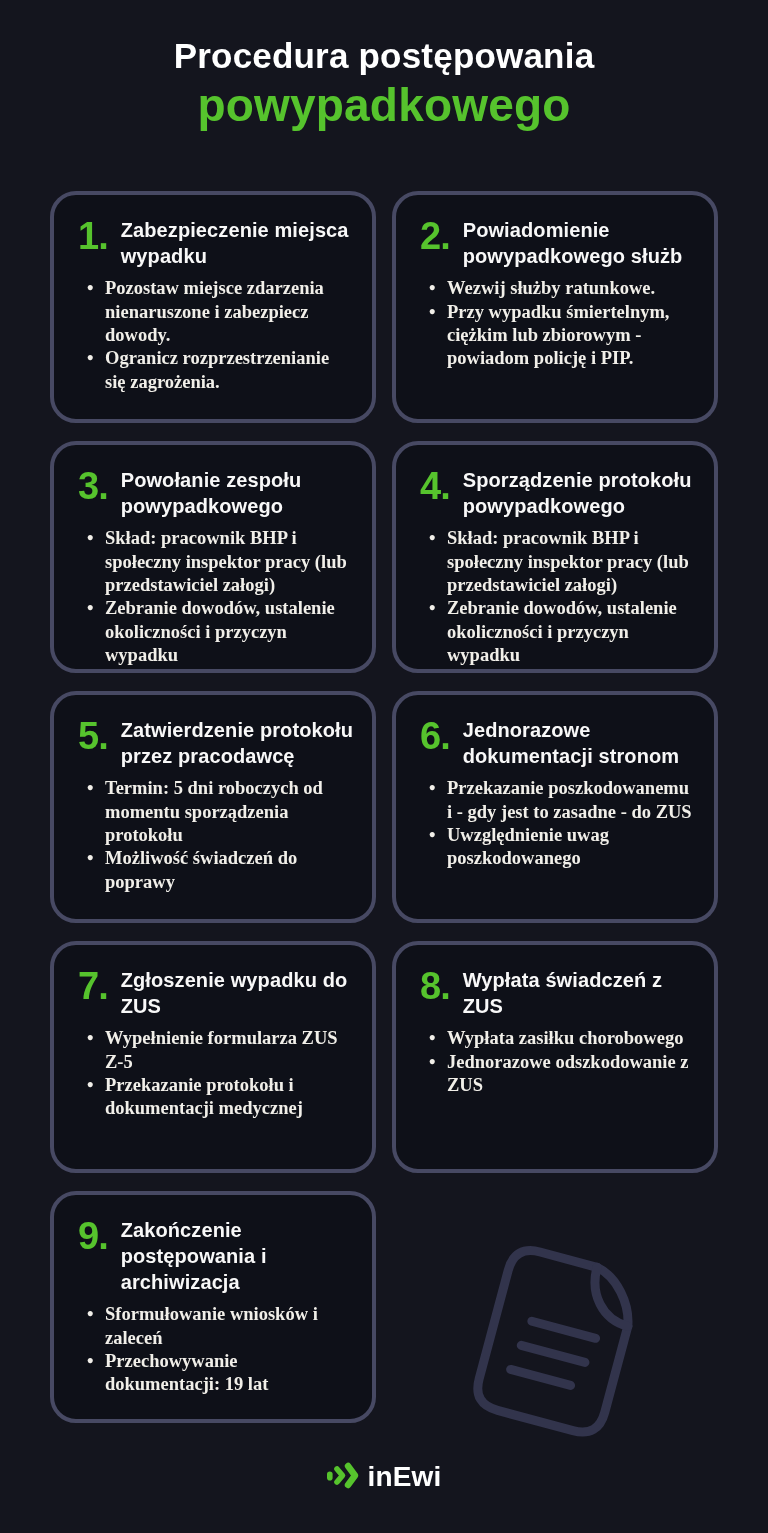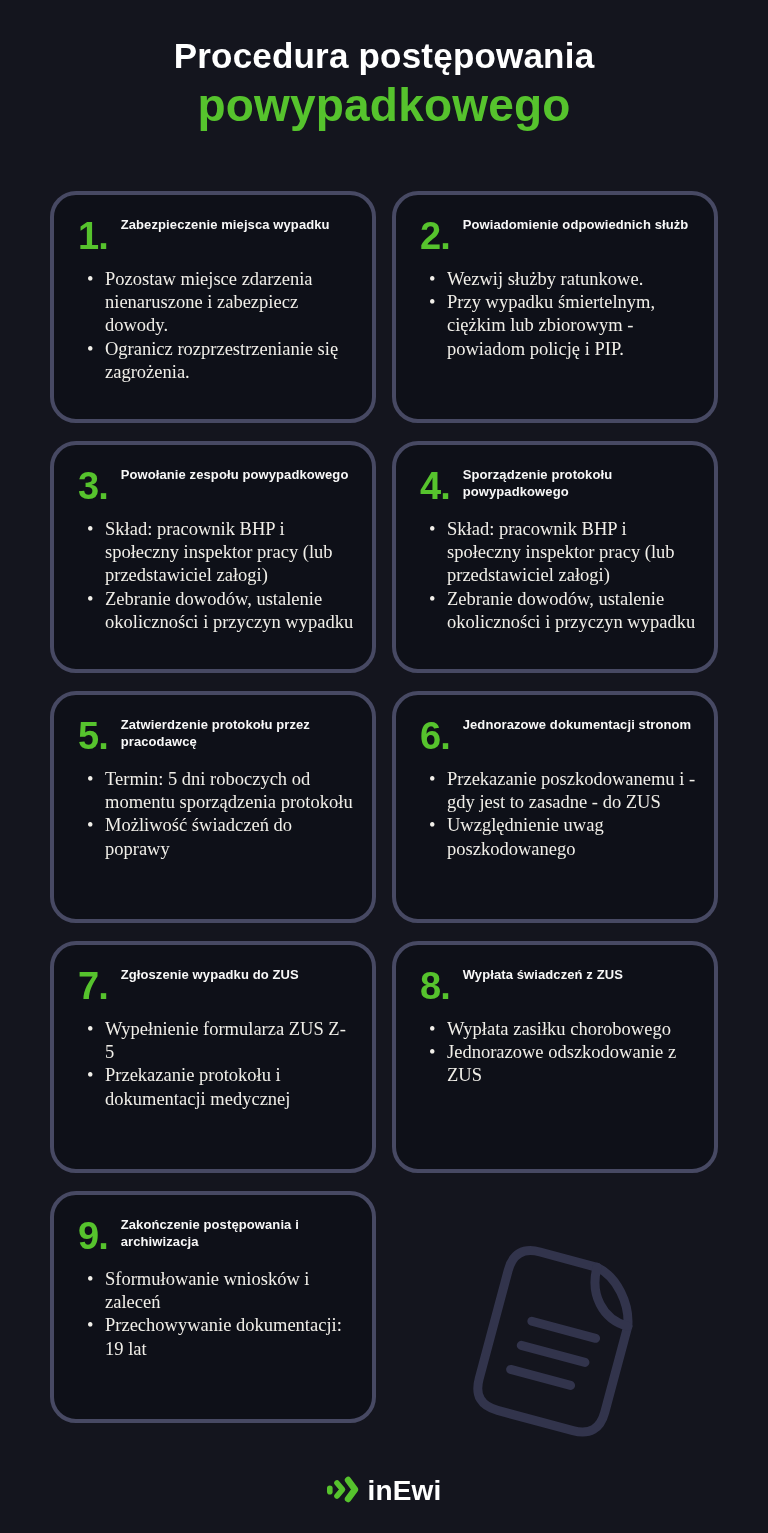--- a/index.html
+++ b/index.html
@@ -44,26 +44,26 @@
   }
   .card-head { display: flex; align-items: flex-start; }
   .step-num {
     font-size: 38px; font-weight: 800; line-height: 0.85;
     color: #56c32d;
     margin-top: 3px; margin-right: 13px;
     letter-spacing: -1px;
     flex: 0 0 auto;
   }
   .card-title {
-    font-size: 13px; font-weight: 800; line-height: 1.3;
+    font-size: 20px; font-weight: 800; line-height: 1.3;
     color: #f8f8f8;
     max-width: 250px;
     letter-spacing: 0.1px;
   }
-  .bullets { list-style: none; margin-top: 15px; padding-left: 9px; }
+  .bullets { list-style: none; margin-top: 8px; padding-left: 9px; font-weight: bold; }
   .bullets li {
     position: relative;
     padding-left: 18px;
     font-family: "Liberation Serif", serif;
     font-size: 18.5px; line-height: 1.26;
     color: #f1efe9;
   }
   .bullets li::before {
     content: "\2022";
     position: absolute; left: 0; top: 0;
@@ -73,21 +73,21 @@
   
   .doc-cell {
     width: 326px; height: 232px;
     display: flex; align-items: center; justify-content: center;
   }
   .doc-icon-wrap { transform: translateY(36px) rotate(15deg); }
 
   
   .footer {
     margin-top: auto;
-    padding-bottom: 26px;
+    padding-bottom: 40px;
     display: flex; align-items: center; justify-content: center;
     gap: 8px;
   }
   .logo-text {
     font-size: 28px; font-weight: 800; color: #ffffff;
     letter-spacing: 0.2px;
   }
 </style>
 </head>
 <body>
@@ -110,21 +110,21 @@
       </div>
       <ul class="bullets">
         <li>Pozostaw miejsce zdarzenia nienaruszone i zabezpiecz dowody.</li>
         <li>Ogranicz rozprzestrzenianie się zagrożenia.</li>
       </ul>
     </section>
 
     <section class="card">
       <div class="card-head">
         <span class="step-num">2.</span>
-        <h2 class="card-title">Powiadomienie odpowiednich służb</h2>
+        <h2 class="card-title">Powiadomienie powypadkowego służb</h2>
       </div>
       <ul class="bullets">
         <li>Wezwij służby ratunkowe.</li>
         <li>Przy wypadku śmiertelnym, ciężkim lub zbiorowym - powiadom policję i PIP.</li>
       </ul>
     </section>
 
     <section class="card">
       <div class="card-head">
         <span class="step-num">3.</span>

